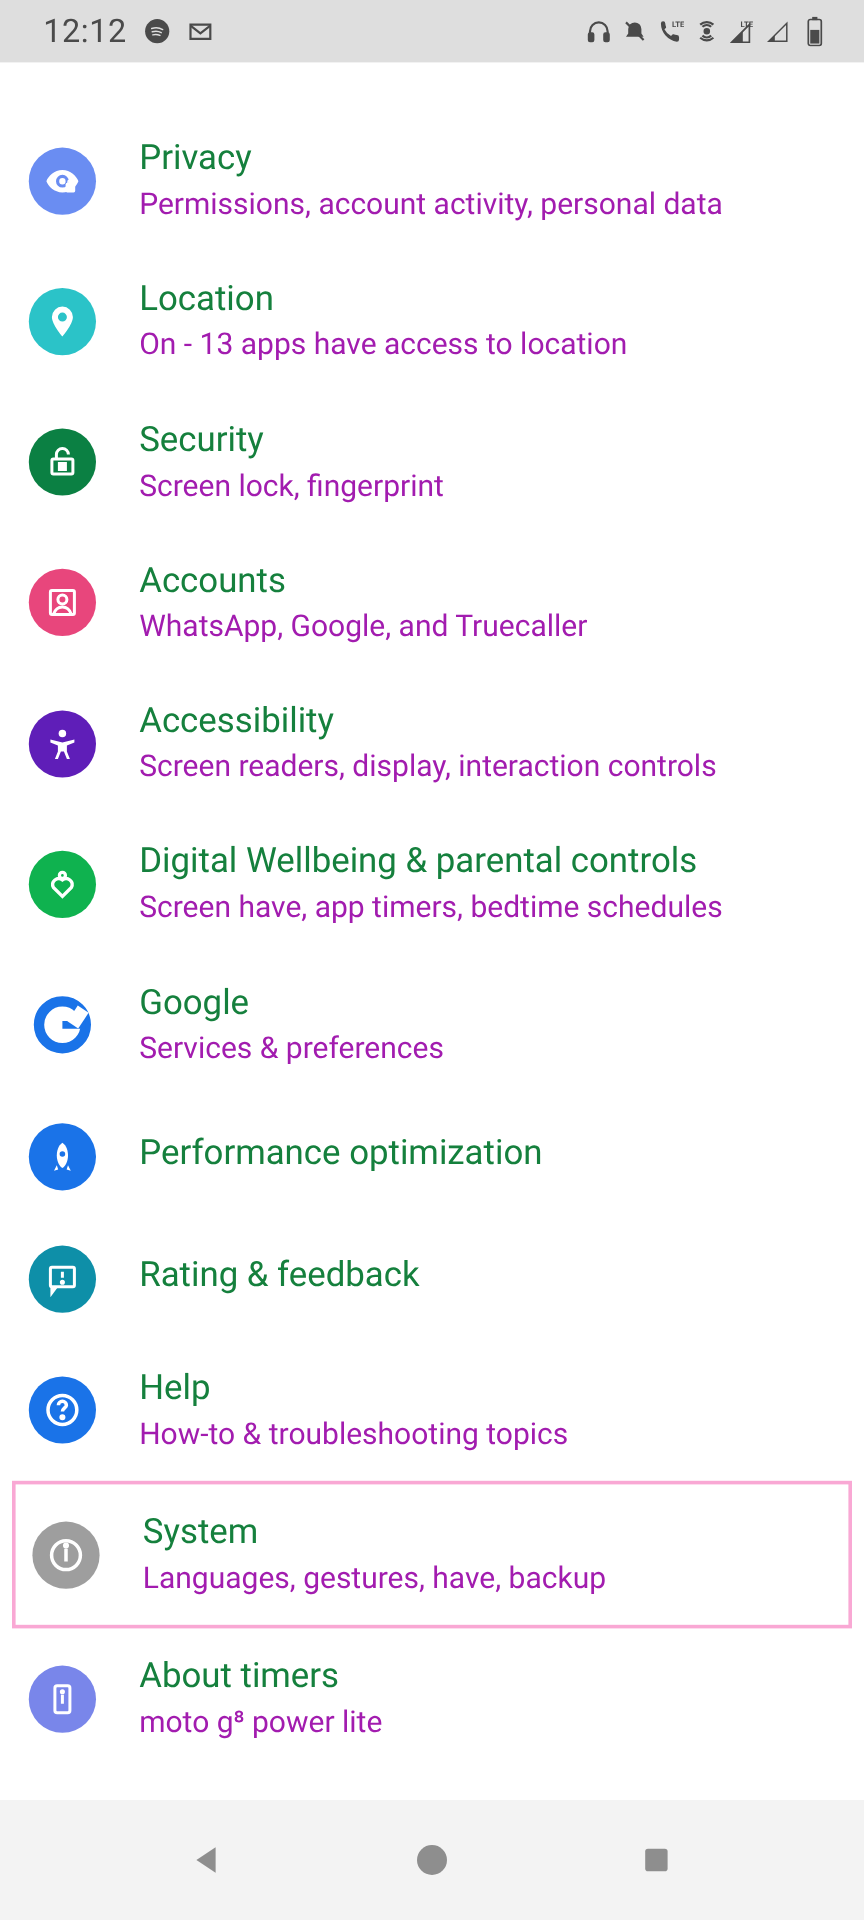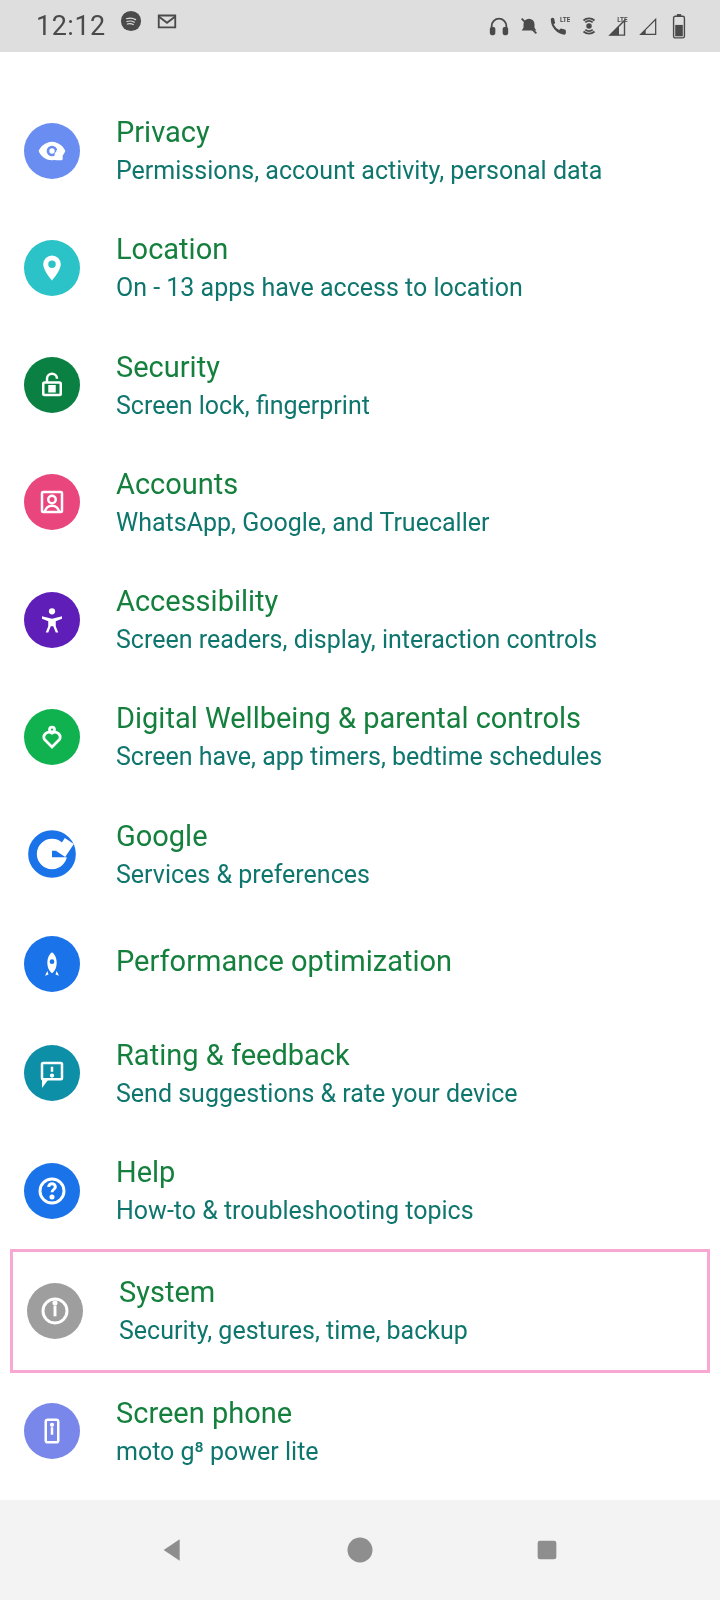--- a/index.html
+++ b/index.html
@@ -15,20 +15,21 @@
       height: 52px;
       background: #dedede;
       display: flex;
       align-items: center;
       justify-content: space-between;
       padding: 0 30px 0 36px;
       color: #4a4a4a;
     }
     .status-left {
       display: flex;
+      align-items: center;
       gap: 14px;
     }
     .status-time { font-size: 27px; letter-spacing: 0.5px; }
     .status-right {
       display: flex;
       align-items: center;
       gap: 8px;
     }
     .status-icon { width: 22px; height: 22px; display: flex; align-items: center; justify-content: center; }
     .settings-list {
@@ -54,21 +55,21 @@
     }
     .setting-text { flex: 1; }
     .setting-title {
       font-size: 29px;
       color: #15803d;
       margin-bottom: 6px;
       font-weight: 400;
     }
     .setting-subtitle {
       font-size: 25px;
-      color: #0f766e;
+      color: #a21caf;
       line-height: 1.25;
     }
     .highlight-box {
       border: 3px solid #f9a8d4;
       margin: 0 10px;
     }
     .nav-bar {
       position: absolute;
       bottom: 0;
       left: 0;
@@ -269,21 +270,20 @@
     <div class="icon-circle" style="background:#0e8fa8">
       <svg width="30" height="30" viewBox="0 0 24 24" fill="none" stroke="white" stroke-width="2">
           <rect x="4" y="4" width="16" height="13" rx="1"></rect>
           <path d="M8 17l-3 4v-4"></path>
           <line x1="12" y1="7" x2="12" y2="11"></line>
           <circle cx="12" cy="14" r="0.7" fill="white"></circle>
         </svg>
     </div>
     <div class="setting-text">
       <div class="setting-title">Rating &amp; feedback</div>
-      <div class="setting-subtitle">Send suggestions &amp; rate your device</div>
     </div>
   </div>
 
   <div class="setting-item">
     <div class="icon-circle" style="background:#1a73e8">
       <svg width="32" height="32" viewBox="0 0 24 24" fill="none" stroke="white" stroke-width="2.2">
           <circle cx="12" cy="12" r="9"></circle>
           <path d="M9.5 9a2.5 2.5 0 015 0c0 1.5-2.5 2-2.5 4"></path>
           <circle cx="12" cy="16.5" r="0.8" fill="white"></circle>
         </svg>
@@ -298,35 +298,35 @@
     <div class="setting-item" style="padding-left:14px">
       <div class="icon-circle" style="background:#9e9e9e">
         <svg width="32" height="32" viewBox="0 0 24 24" fill="none" stroke="white" stroke-width="2.2">
             <circle cx="12" cy="12" r="9"></circle>
             <line x1="12" y1="8" x2="12" y2="16"></line>
             <circle cx="12" cy="6" r="0.8" fill="white"></circle>
           </svg>
       </div>
       <div class="setting-text">
         <div class="setting-title">System</div>
-        <div class="setting-subtitle">Security, gestures, time, backup</div>
+        <div class="setting-subtitle">Languages, gestures, have, backup</div>
       </div>
     </div>
   </div>
 
   <div class="setting-item">
     <div class="icon-circle" style="background:#7986ea">
       <svg width="30" height="30" viewBox="0 0 24 24" fill="none" stroke="white" stroke-width="2">
           <rect x="7" y="3" width="10" height="18" rx="1.5"></rect>
           <line x1="12" y1="9" x2="12" y2="15"></line>
           <circle cx="12" cy="7" r="0.7" fill="white"></circle>
         </svg>
     </div>
     <div class="setting-text">
-      <div class="setting-title">Screen phone</div>
+      <div class="setting-title">About timers</div>
       <div class="setting-subtitle">moto g⁸ power lite</div>
     </div>
   </div>
 </div>
 
 <div class="nav-bar">
   <div class="nav-btn">
     <svg width="32" height="32" viewBox="0 0 24 24" fill="#8e8e8e">
         <path d="M17 4l-12 8 12 8z"></path>
       </svg>

